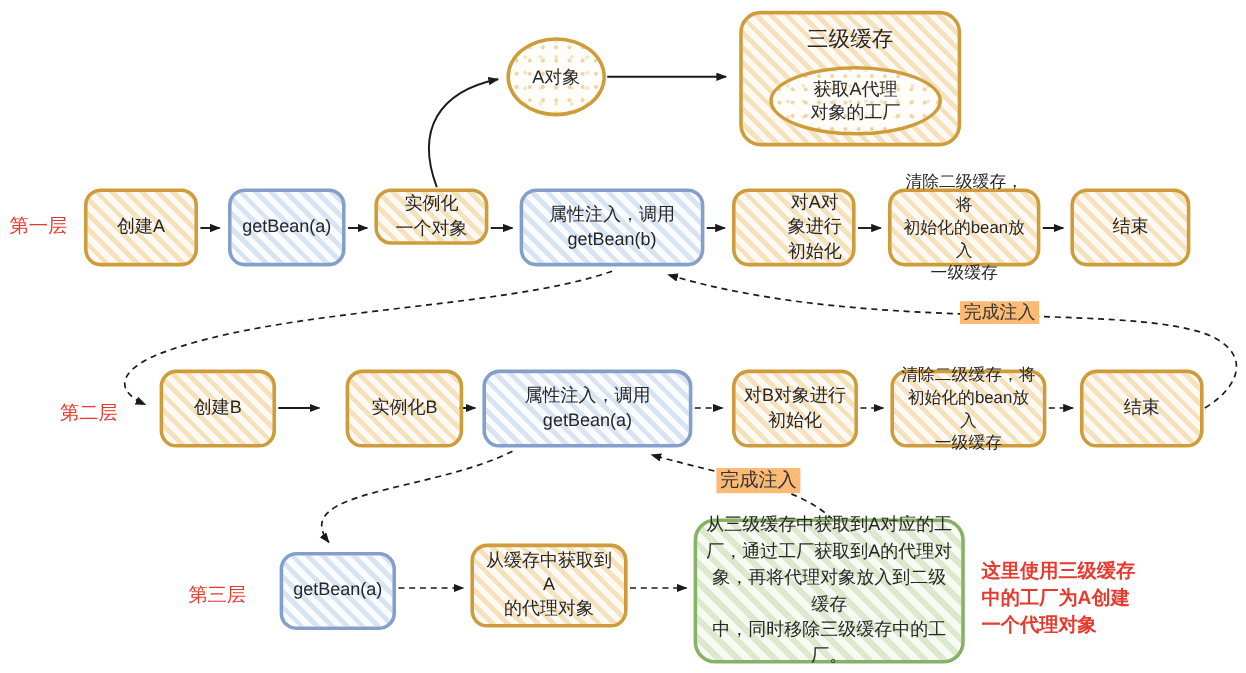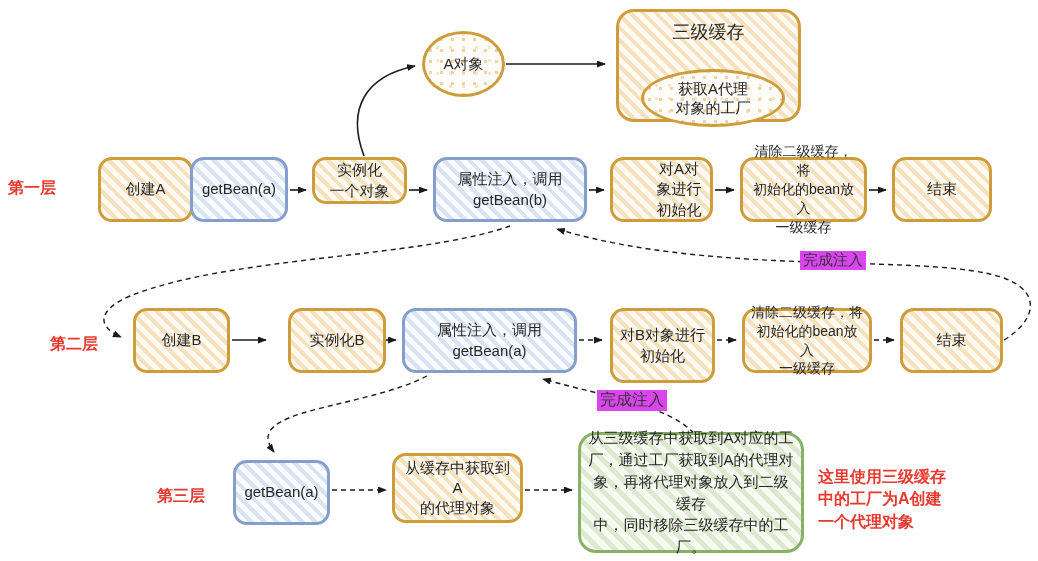--- a/index.html
+++ b/index.html
@@ -28,23 +28,23 @@
   .cachebox{
     position:absolute;box-sizing:border-box;border:3px solid #cf9c3b;border-radius:18px;
     background:repeating-linear-gradient(45deg,#f5e1bb 0 4px,#fefaf3 4px 9px);
   }
   .cachetitle{position:absolute;left:0;right:0;top:8px;text-align:center;font-size:18px;color:#262626;}
   .ellipse{
     position:absolute;box-sizing:border-box;border:3px solid #cf9c3b;border-radius:50%;
     display:flex;align-items:center;justify-content:center;text-align:center;white-space:pre-line;
     font-size:15px;line-height:1.3;color:#262626;
   }
-  .layer-label{position:absolute;color:#e8392f;font-weight:bold;font-size:16px;}
+  .layer-label{position:absolute;color:#e8392f;font-weight:normal;font-size:16px;}
   .red-note{position:absolute;color:#e8392f;font-weight:bold;font-size:16px;line-height:1.4;white-space:pre-line;}
-  .edge-label{position:absolute;background:#d946ef;color:#333333;font-size:15px;padding:0 3px;white-space:nowrap;}
+  .edge-label{position:absolute;background:#fdba74;color:#333333;font-size:15px;padding:0 3px;white-space:nowrap;}
 </style>
 </head>
 <body>
 
 <div id="canvas">
 
   <svg id="arrows" viewBox="0 0 1038 561">
     <defs>
       <marker id="ah" markerWidth="11" markerHeight="9" refX="8" refY="3.5" orient="auto" markerUnits="userSpaceOnUse">
         <path d="M0,0 L9,3.5 L0,7 z" fill="#1a1a1a"></path>
@@ -75,47 +75,47 @@
     <path d="M427 376 C360 410 240 408 274 452" stroke="#1a1a1a" stroke-width="1.4" stroke-dasharray="5 4" fill="none" marker-end="url(#ah)"></path>
     <path d="M694 433 C664 404 610 398 543 379" stroke="#1a1a1a" stroke-width="1.4" stroke-dasharray="5 4" fill="none" marker-end="url(#ah)"></path>
   </svg>
 
   <div class="circle stipple" style="left:422px;top:31px;width:83px;height:66px;">
     <span>A对象</span>
   </div>
 
   <div class="cachebox" style="left:616px;top:9px;width:185px;height:113px;">
     <div class="cachetitle">三级缓存</div>
-    <div class="ellipse stipple" style="left:22px;top:57px;width:144px;height:58px;">
+    <div class="ellipse stipple" style="left:22px;top:43px;width:144px;height:58px;">
       <span>获取A代理
 对象的工厂</span>
     </div>
   </div>
 
 
   <div class="layer-label" style="left:8px;top:178px;">第一层</div>
-  <div class="node orange" style="left:70px;top:157px;width:95px;height:65px;margin-left:28px;">创建A</div>
+  <div class="node orange" style="left:70px;top:157px;width:95px;height:65px;">创建A</div>
   <div class="node blue" style="left:190px;top:157px;width:98px;height:65px;">getBean(a)</div>
   <div class="node orange" style="left:312px;top:157px;width:95px;height:47px;">实例化
 一个对象</div>
   <div class="node blue" style="left:433px;top:157px;width:154px;height:65px;">属性注入，调用
 getBean(b)</div>
   <div class="node orange" style="left:610px;top:157px;width:103px;height:65px;padding-left:41px;">对A对象进行
 初始化</div>
   <div class="node orange" style="left:740px;top:157px;width:127px;height:65px;font-size:14px;">清除二级缓存，将
 初始化的bean放入
 一级缓存</div>
   <div class="node orange" style="left:892px;top:157px;width:100px;height:65px;">结束</div>
 
   <div class="layer-label" style="left:50px;top:334px;">第二层</div>
   <div class="node orange" style="left:133px;top:308px;width:97px;height:65px;">创建B</div>
   <div class="node orange" style="left:288px;top:308px;width:98px;height:65px;">实例化B</div>
   <div class="node blue" style="left:402px;top:308px;width:175px;height:65px;">属性注入，调用
 getBean(a)</div>
-  <div class="node orange" style="left:610px;top:308px;width:105px;height:75px;">对B对象进行
+  <div class="node orange" style="left:610px;top:308px;width:105px;height:65px;">对B对象进行
 初始化</div>
   <div class="node orange" style="left:742px;top:308px;width:130px;height:65px;font-size:14px;">清除二级缓存，将
 初始化的bean放入
 一级缓存</div>
   <div class="node orange" style="left:900px;top:308px;width:103px;height:65px;">结束</div>
 
   <div class="layer-label" style="left:157px;top:486px;">第三层</div>
   <div class="node blue" style="left:233px;top:460px;width:97px;height:65px;">getBean(a)</div>
   <div class="node greenbox" style="left:578px;top:432px;width:226px;height:121px;line-height:1.45;">从三级缓存中获取到A对应的工
 厂，通过工厂获取到A的代理对

